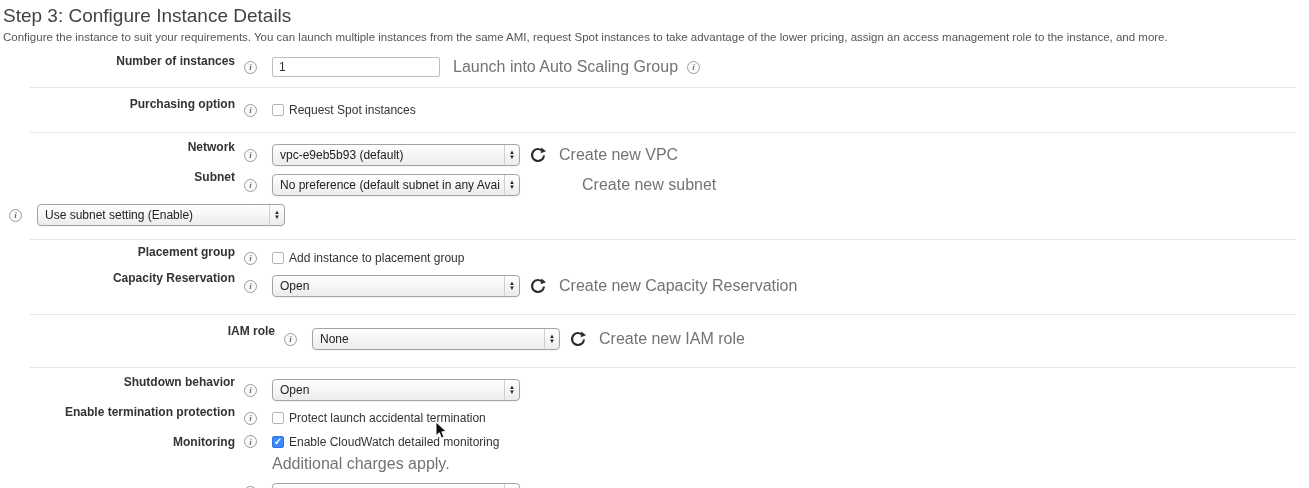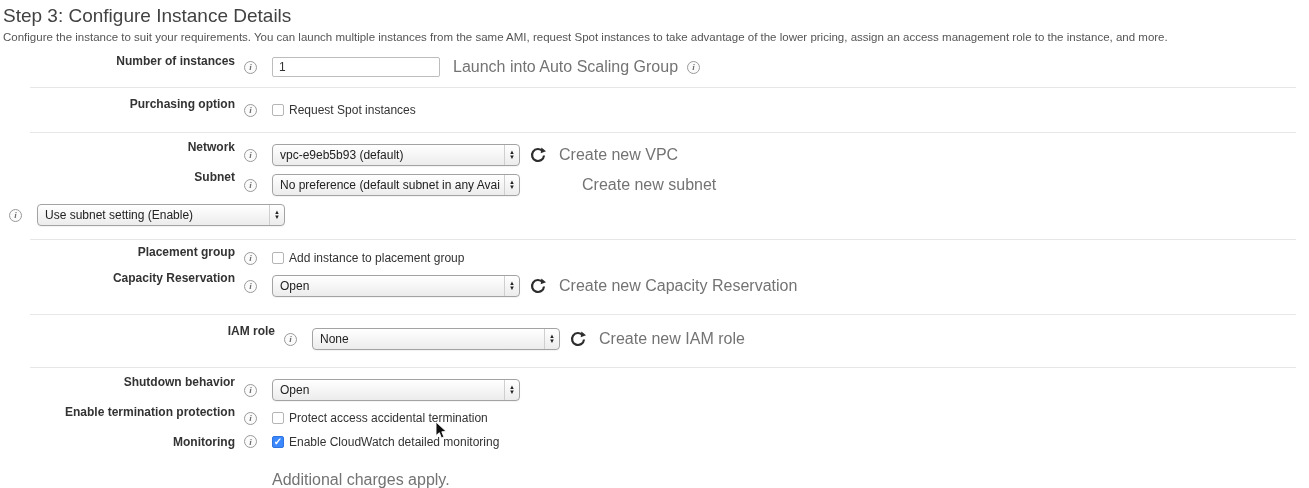--- a/index.html
+++ b/index.html
@@ -23,21 +23,21 @@
   .section-6 { padding:7px 0 6px; }
 
   .row { display:flex; min-height:30px; }
   .row-sm { min-height:26px; }
   .row-multi { align-items:flex-start; }
   .label-cell { width:235px; text-align:right; font-weight:bold; font-size:12px; color:#333; flex-shrink:0; line-height:15px; }
   .icon-cell { width:37px; flex-shrink:0; display:flex; align-items:center; }
   .pt3 { padding-top:3px; }
   .pt3i { margin-top:3px; }
   .control-cell { flex:1; display:flex; align-items:center; font-size:12px; min-width:0; }
-  .control-stack { flex:1; display:flex; flex-direction:column; align-items:flex-start;gap:16px; }
+  .control-stack { flex:1; display:flex; flex-direction:column; align-items:flex-start; }
 
   .info-icon {
     margin-left:9px; width:13px; height:13px; flex-shrink:0;
     border:1px solid #9a9a9a; border-radius:50%; background:#fbfbfb;
     color:#6e6e6e; font-size:9px; font-weight:bold; font-style:italic;
     font-family:"Liberation Serif", serif;
     display:flex; align-items:center; justify-content:center; cursor:pointer;
   }
   .text-input {
     width:168px; height:20px; border:1px solid #bdbdbd; border-radius:2px;
@@ -247,21 +247,21 @@
       </div>
     </div>
   </div>
   <div class="row row-sm">
     <div class="label-cell">Enable termination protection</div>
     <div class="icon-cell">
         <span class="info-icon">i</span>
       </div>
     <div class="control-cell">
       <span class="checkbox"></span>
-      <span class="cb-label">Protect access accidental termination</span>
+      <span class="cb-label">Protect launch accidental termination</span>
     </div>
   </div>
   <div class="row row-multi" style="min-height:46px; padding-top:4px;">
     <div class="label-cell">Monitoring</div>
     <div class="icon-cell">
         <span class="info-icon">i</span>
       </div>
     <div class="control-stack">
       <div class="control-cell" style="flex:none;">
         <span class="checkbox checked"></span>

